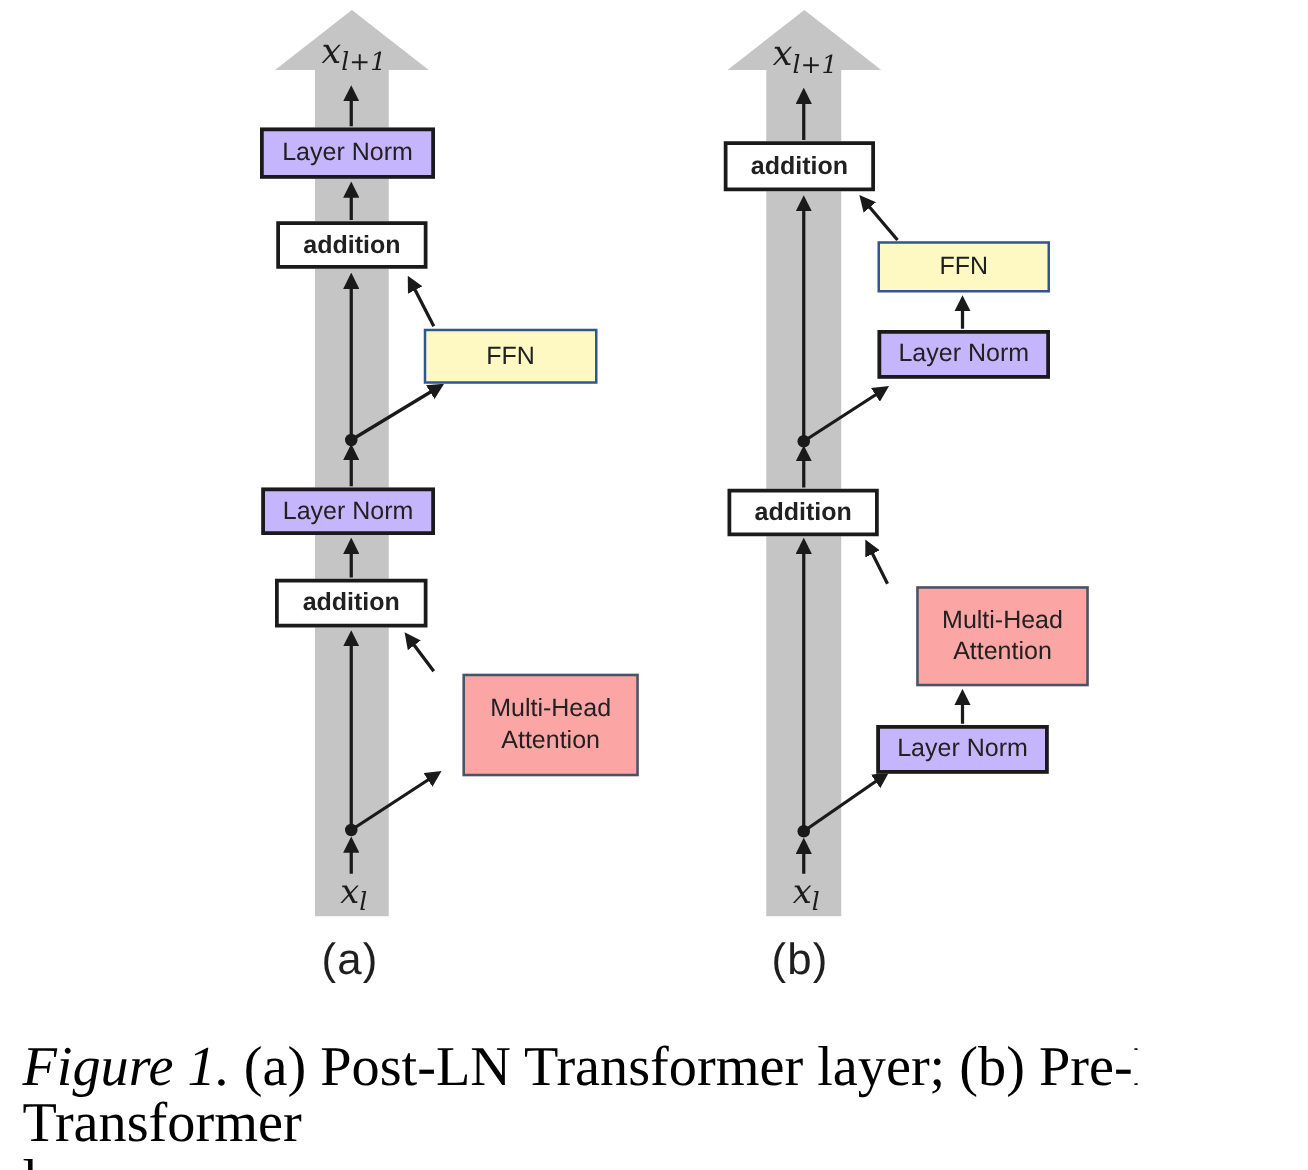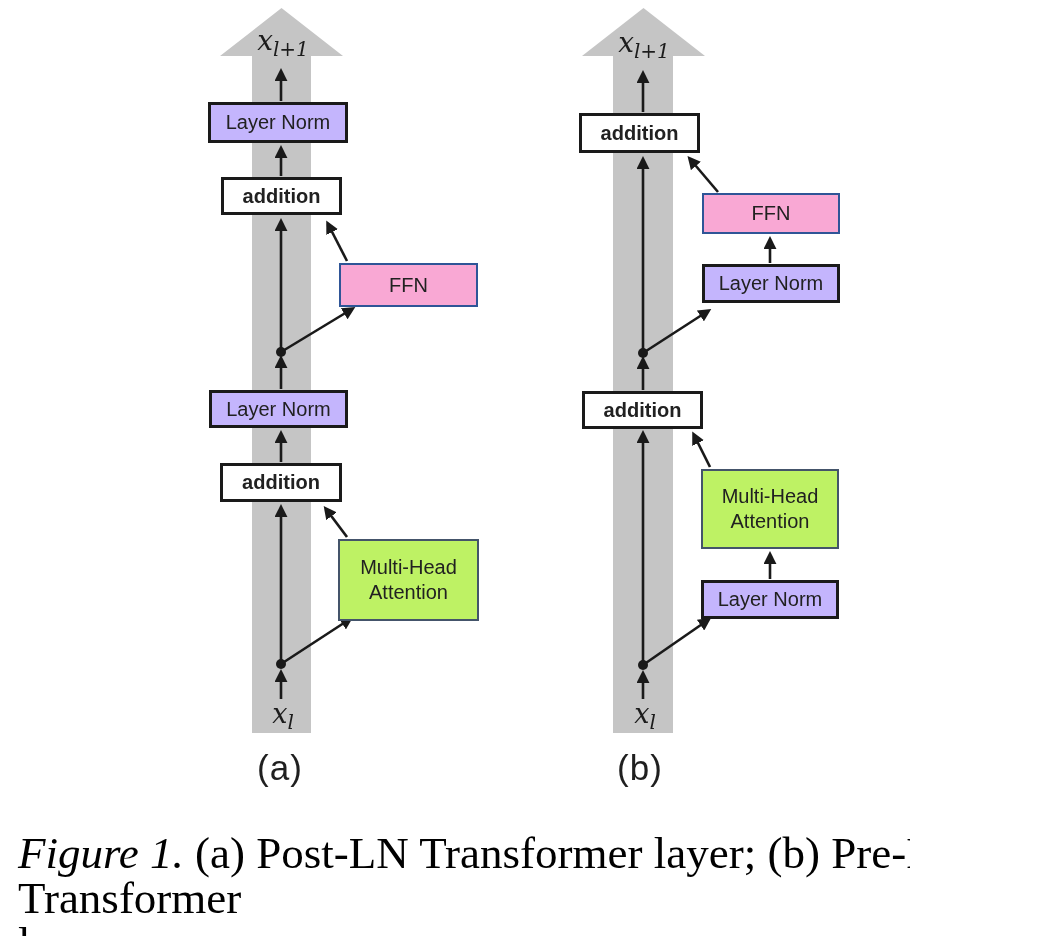--- a/index.html
+++ b/index.html
@@ -21,22 +21,22 @@
     justify-content:center;
     text-align:center;
     font-size:20px;
     line-height:25px;
     color:#212121;
     background:#ffffff;
   }
   .dark-border{border:3px solid #1a1a1a;}
   .green{background:#c4b5fd;}
   .white{background:#ffffff;font-weight:bold;}
-  .blue{background:#f9a8d4;border:2.5px solid #2F5597;}
-  .yellow{background:#bef264;border:2.5px solid #44546A;}
+  .blue{background:#fef9c3;border:2.5px solid #2F5597;}
+  .yellow{background:#fca5a5;border:2.5px solid #44546A;margin-left:32px;}
   .mathlabel{
     position:absolute;
     transform:translateX(-50%);
     font-family:"DejaVu Serif", serif;
     font-style:italic;
     font-size:28px;
     color:#1c1c1c;
     white-space:nowrap;
   }
   .mathlabel sub{

